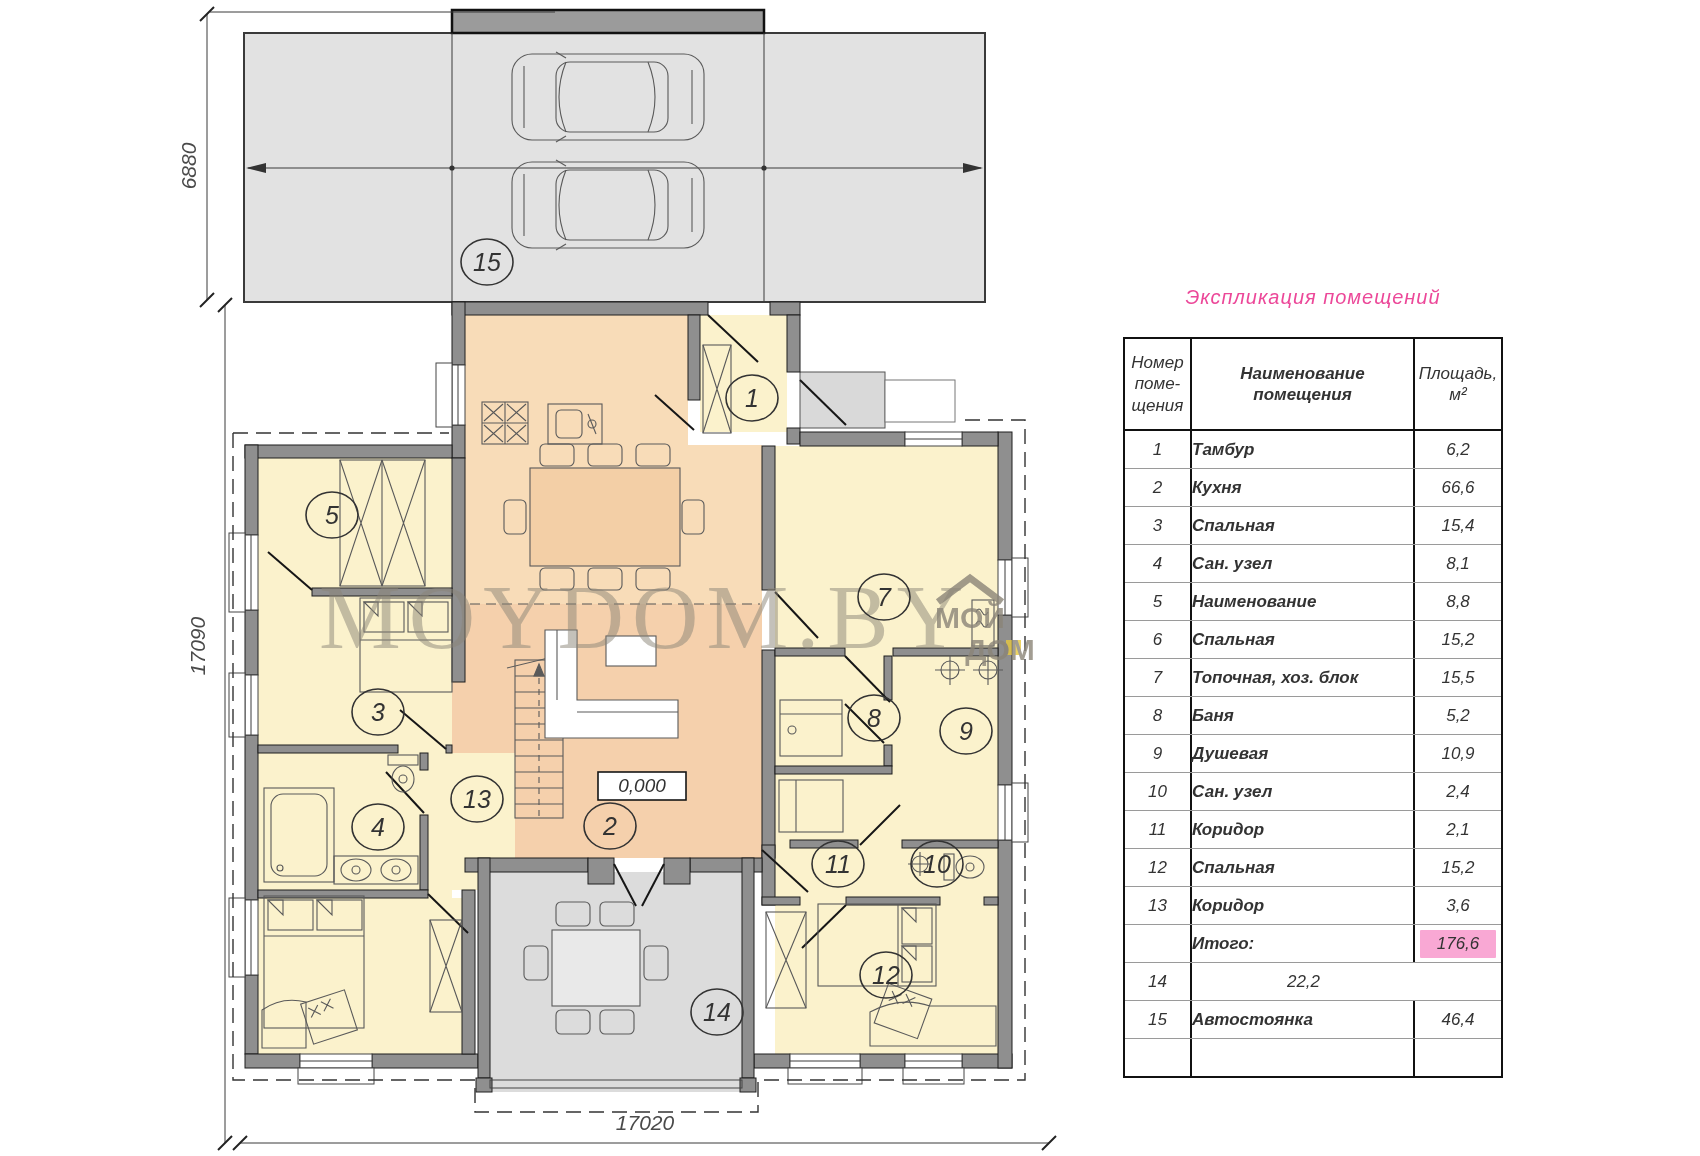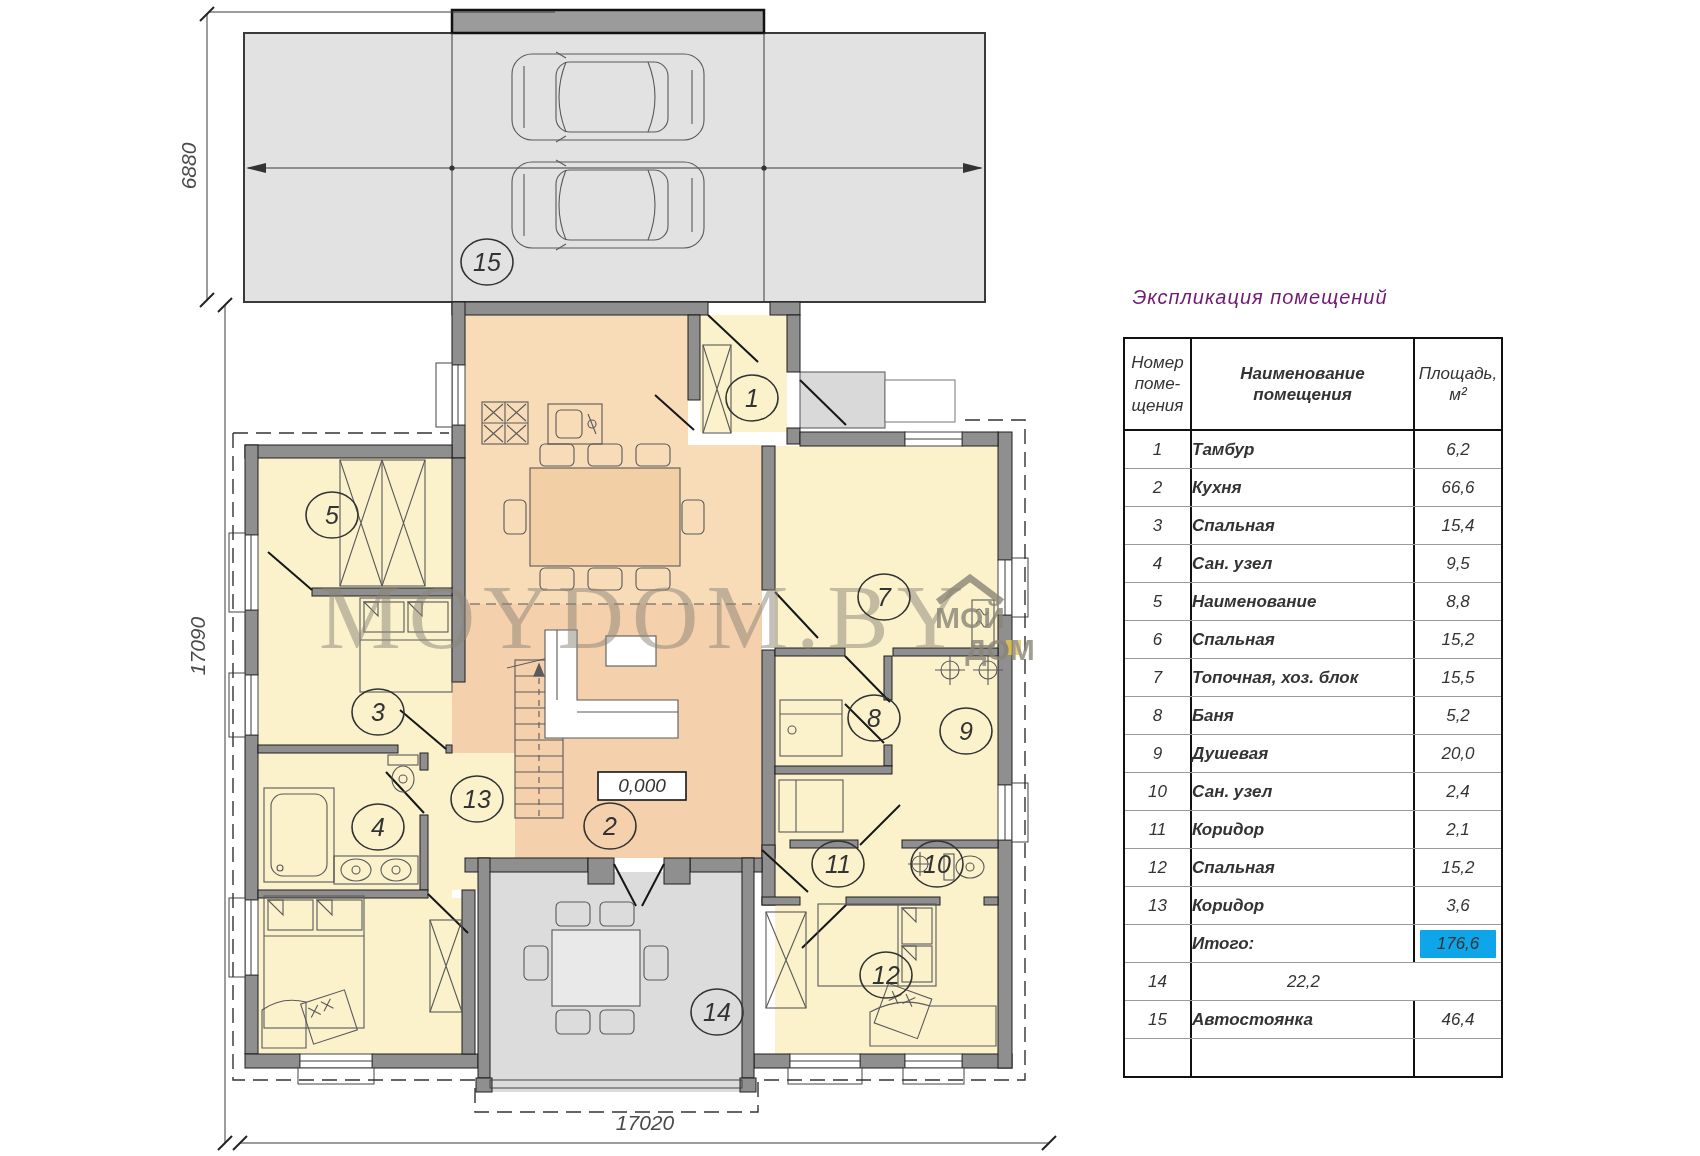--- a/index.html
+++ b/index.html
@@ -1,22 +1,22 @@
 <!DOCTYPE html>
 <html><head>
 <meta charset="utf-8">
 <style>
   html,body{margin:0;padding:0;background:#ffffff;}
   .page{position:relative;width:1700px;height:1156px;background:#fff;overflow:hidden;
         font-family:"Liberation Sans",sans-serif;}
   svg.plan{position:absolute;left:0;top:0;}
 
   
-  .sched-title{position:absolute;left:1070px;top:286px;width:380px;text-align:center;
-     font:italic 20px "Liberation Sans",sans-serif;color:#701a75;letter-spacing:1px;}
+  .sched-title{position:absolute;left:1123px;top:286px;width:380px;text-align:center;
+     font:italic 20px "Liberation Sans",sans-serif;color:#ec4899;letter-spacing:1px;}
   .sched{position:absolute;left:1123px;top:337px;width:380px;border:2px solid #111;
      box-sizing:border-box;background:#fff;}
   .thead{display:grid;grid-template-columns:67px 223px 86px;height:90px;border-bottom:2px solid #111;}
   .thead .cell{display:flex;align-items:center;justify-content:center;text-align:center;
      font:italic 17px "Liberation Sans",sans-serif;color:#333;white-space:pre-line;line-height:1.25;}
   .trow{display:grid;grid-template-columns:67px 223px 86px;height:37px;border-bottom:1px solid #9a9a9a;}
   .trow:last-child{border-bottom:none;}
   .cell{box-sizing:border-box;}
   .cell.num,.cell.are{display:flex;align-items:center;justify-content:center;}
   .cell.nam{display:flex;align-items:center;}
@@ -484,21 +484,21 @@
           <div class="cell are">66,6</div>
         </div>
         <div class="trow">
           <div class="cell num">3</div>
           <div class="cell nam">Спальная</div>
           <div class="cell are">15,4</div>
         </div>
         <div class="trow">
           <div class="cell num">4</div>
           <div class="cell nam">Сан. узел</div>
-          <div class="cell are">9,5</div>
+          <div class="cell are">8,1</div>
         </div>
         <div class="trow">
           <div class="cell num">5</div>
           <div class="cell nam">Наименование</div>
           <div class="cell are">8,8</div>
         </div>
         <div class="trow">
           <div class="cell num">6</div>
           <div class="cell nam">Спальная</div>
           <div class="cell are">15,2</div>
@@ -509,21 +509,21 @@
           <div class="cell are">15,5</div>
         </div>
         <div class="trow">
           <div class="cell num">8</div>
           <div class="cell nam">Баня</div>
           <div class="cell are">5,2</div>
         </div>
         <div class="trow">
           <div class="cell num">9</div>
           <div class="cell nam">Душевая</div>
-          <div class="cell are">20,0</div>
+          <div class="cell are">10,9</div>
         </div>
         <div class="trow">
           <div class="cell num">10</div>
           <div class="cell nam">Сан. узел</div>
           <div class="cell are">2,4</div>
         </div>
         <div class="trow">
           <div class="cell num">11</div>
           <div class="cell nam">Коридор</div>
           <div class="cell are">2,1</div>
@@ -535,21 +535,21 @@
         </div>
         <div class="trow">
           <div class="cell num">13</div>
           <div class="cell nam">Коридор</div>
           <div class="cell are">3,6</div>
         </div>
         <div class="trow">
           <div class="cell num"></div>
           <div class="cell nam">Итого:</div>
           <div class="cell are">
-            <span class="hl" style="background: #0ea5e9;">176,6</span>
+            <span class="hl" style="background: #f9a8d4;">176,6</span>
           </div>
         </div>
         <div class="trow">
           <div class="cell num">14</div>
           <div class="cell are">22,2</div>
         </div>
         <div class="trow">
           <div class="cell num">15</div>
           <div class="cell nam">Автостоянка</div>
           <div class="cell are">46,4</div>

